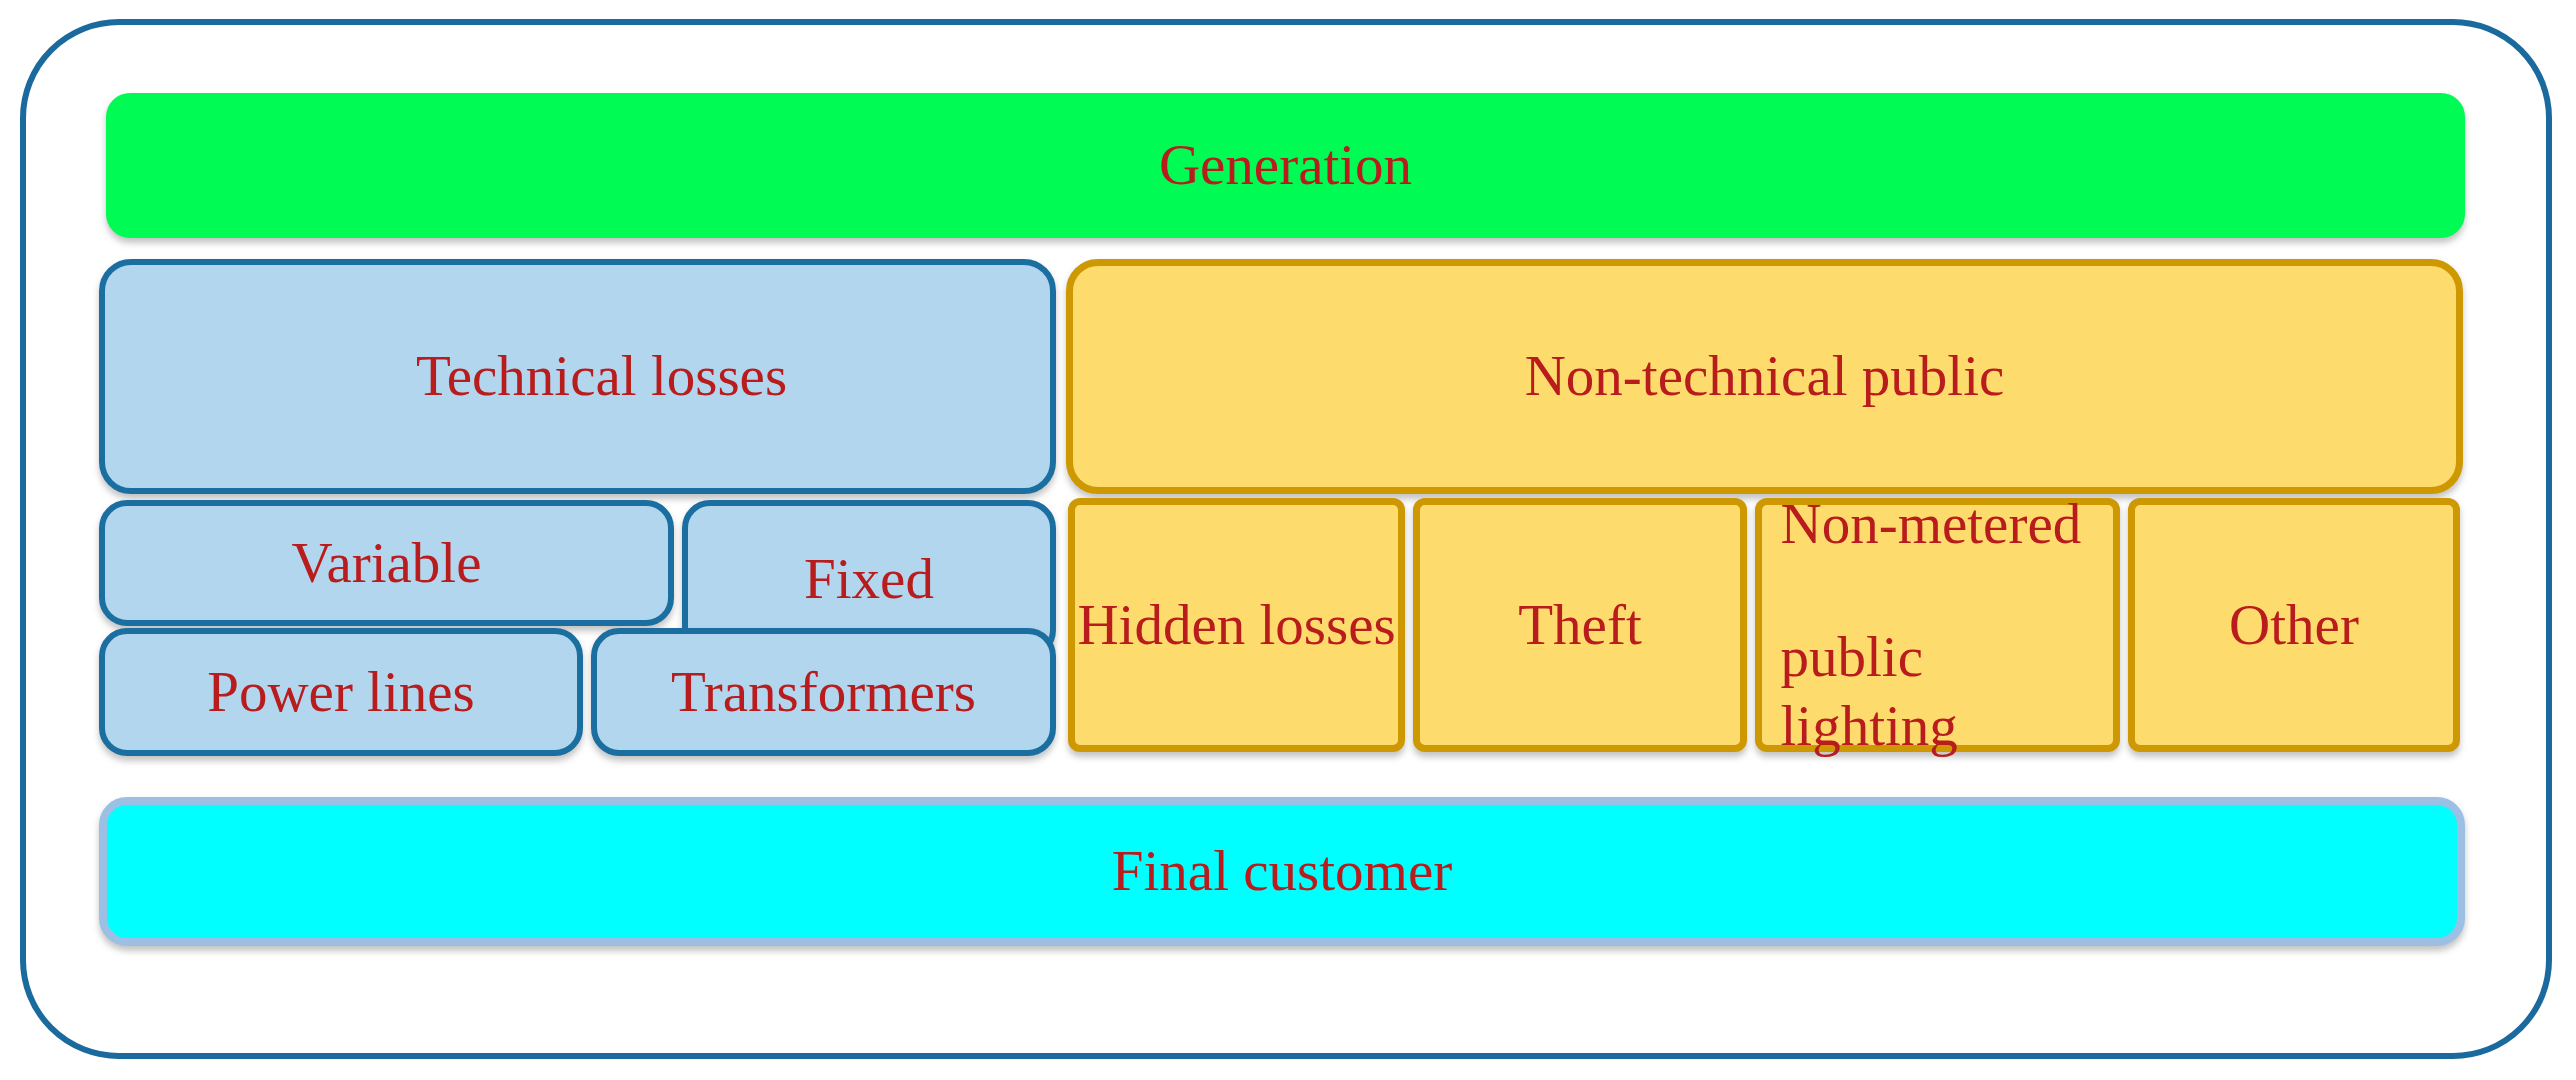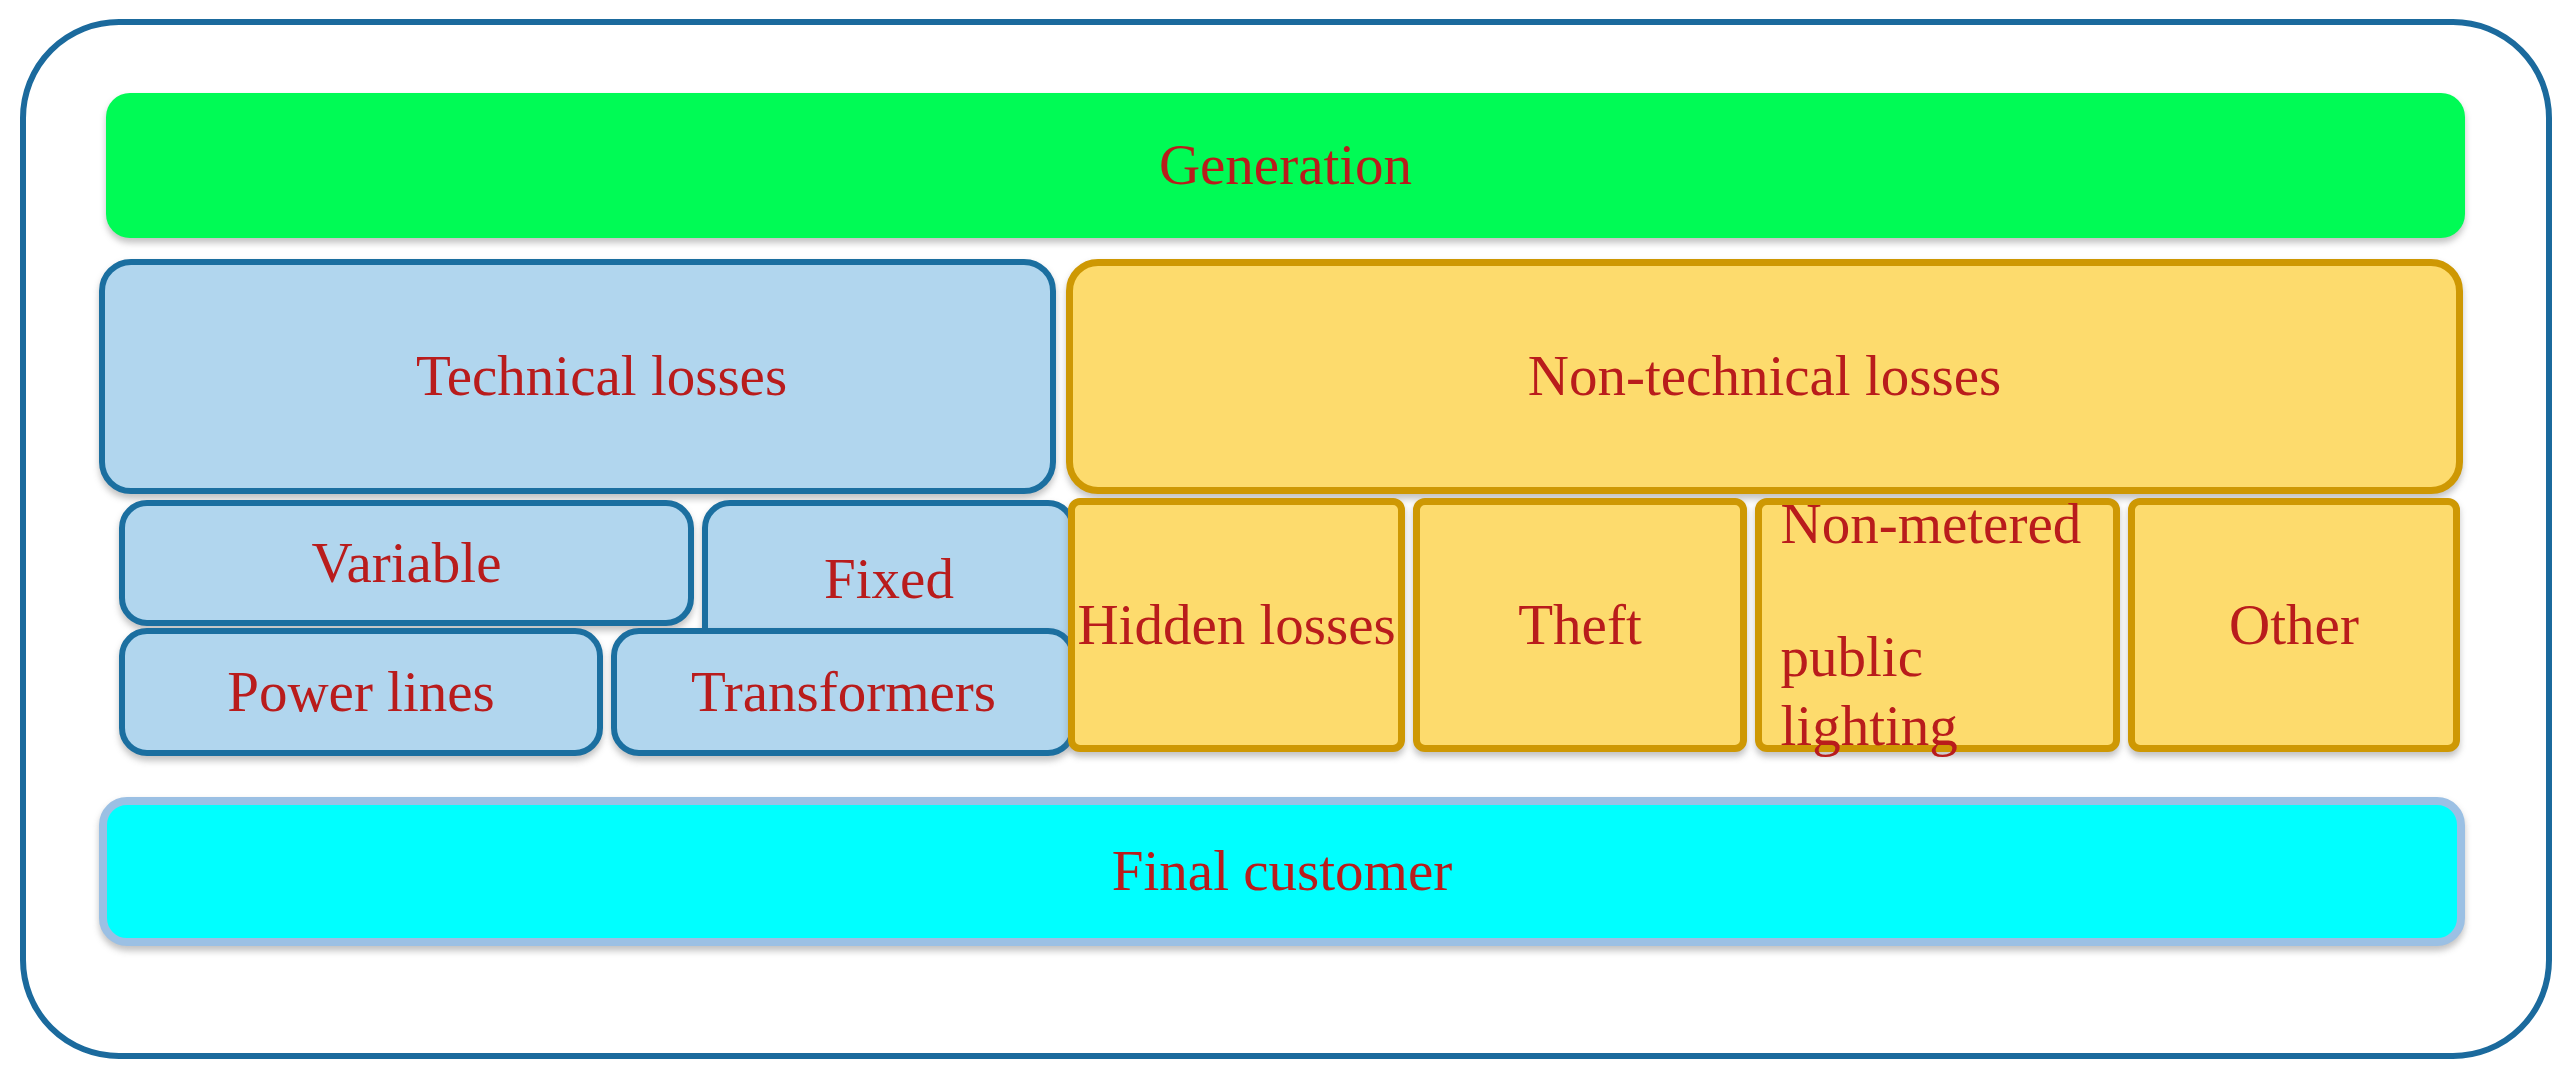--- a/index.html
+++ b/index.html
@@ -60,21 +60,20 @@
     width: 1397px; height: 235px;
     background: var(--nontechnical-fill, #FDDB6D);
     border: 7.3px solid var(--nontechnical-border, #CE9803);
     border-radius: 32px;
   }
 
   .blue-sub {
     background: var(--technical-fill, #B1D6EE);
     border: 6px solid var(--technical-border, #1B6FA0);
     border-radius: 28px;
-    margin-left: 20px;
   }
   .gold-sub {
     background: var(--nontechnical-fill, #FDDB6D);
     border: 7.3px solid var(--nontechnical-border, #CE9803);
     border-radius: 12px;
   }
 
   #variable      { left: 99px;  top: 500px; width: 575px; height: 126px; }
   #fixed         { left: 682px; top: 500px; width: 374px; height: 158px; }
   #power-lines   { left: 99px;  top: 628px; width: 484px; height: 128px; }
@@ -112,21 +111,21 @@
 
   <div class="box shadow" id="generation">
     <span class="label">Generation</span>
   </div>
 
   <div class="box shadow" id="technical">
     <span class="label">Technical losses</span>
   </div>
 
   <div class="box shadow" id="nontechnical">
-    <span class="label">Non-technical losses</span>
+    <span class="label">Non-technical public</span>
   </div>
 
   <div class="box blue-sub shadow" id="variable">
     <span class="label">Variable</span>
   </div>
 
   <div class="box blue-sub shadow" id="fixed">
     <span class="label">Fixed</span>
   </div>
 

